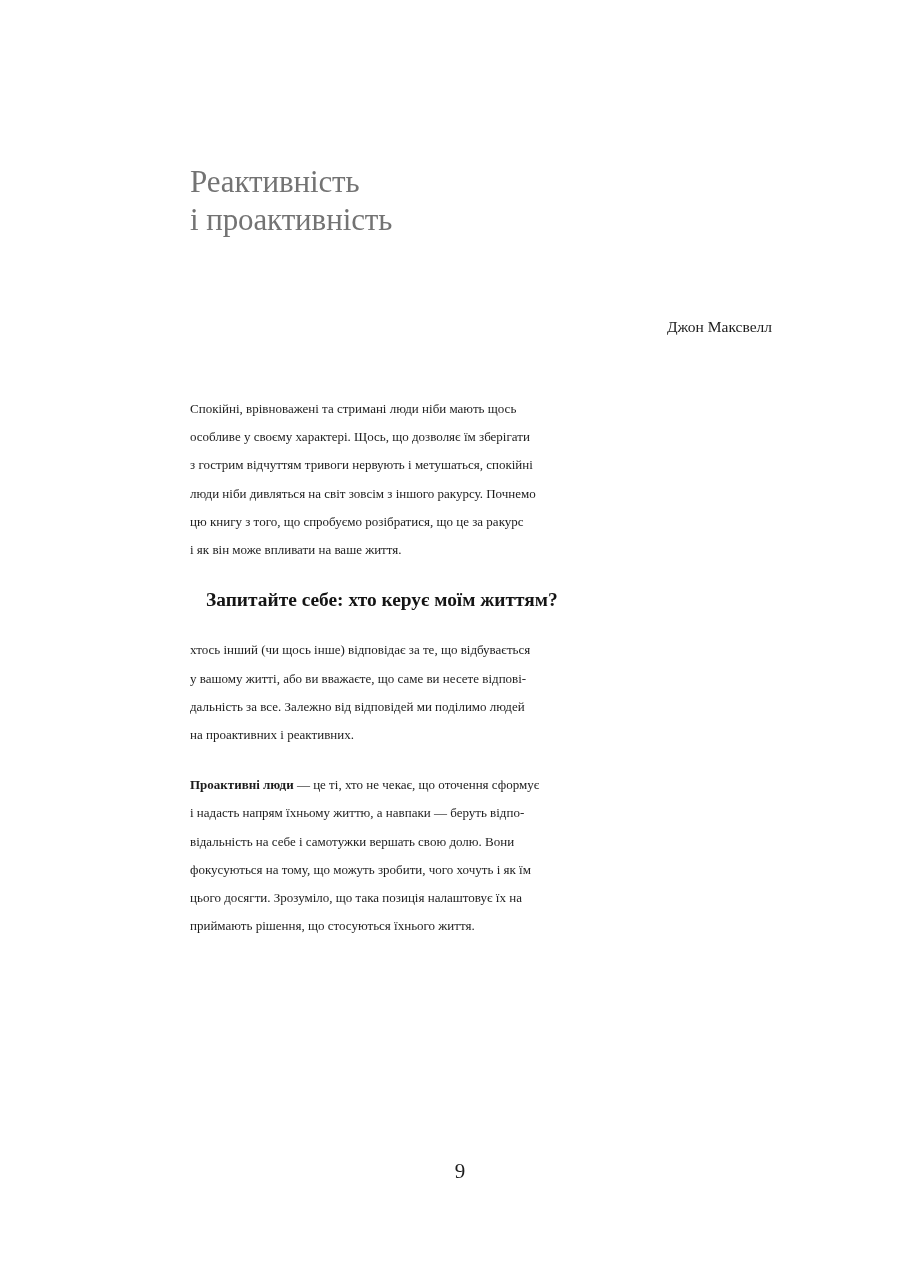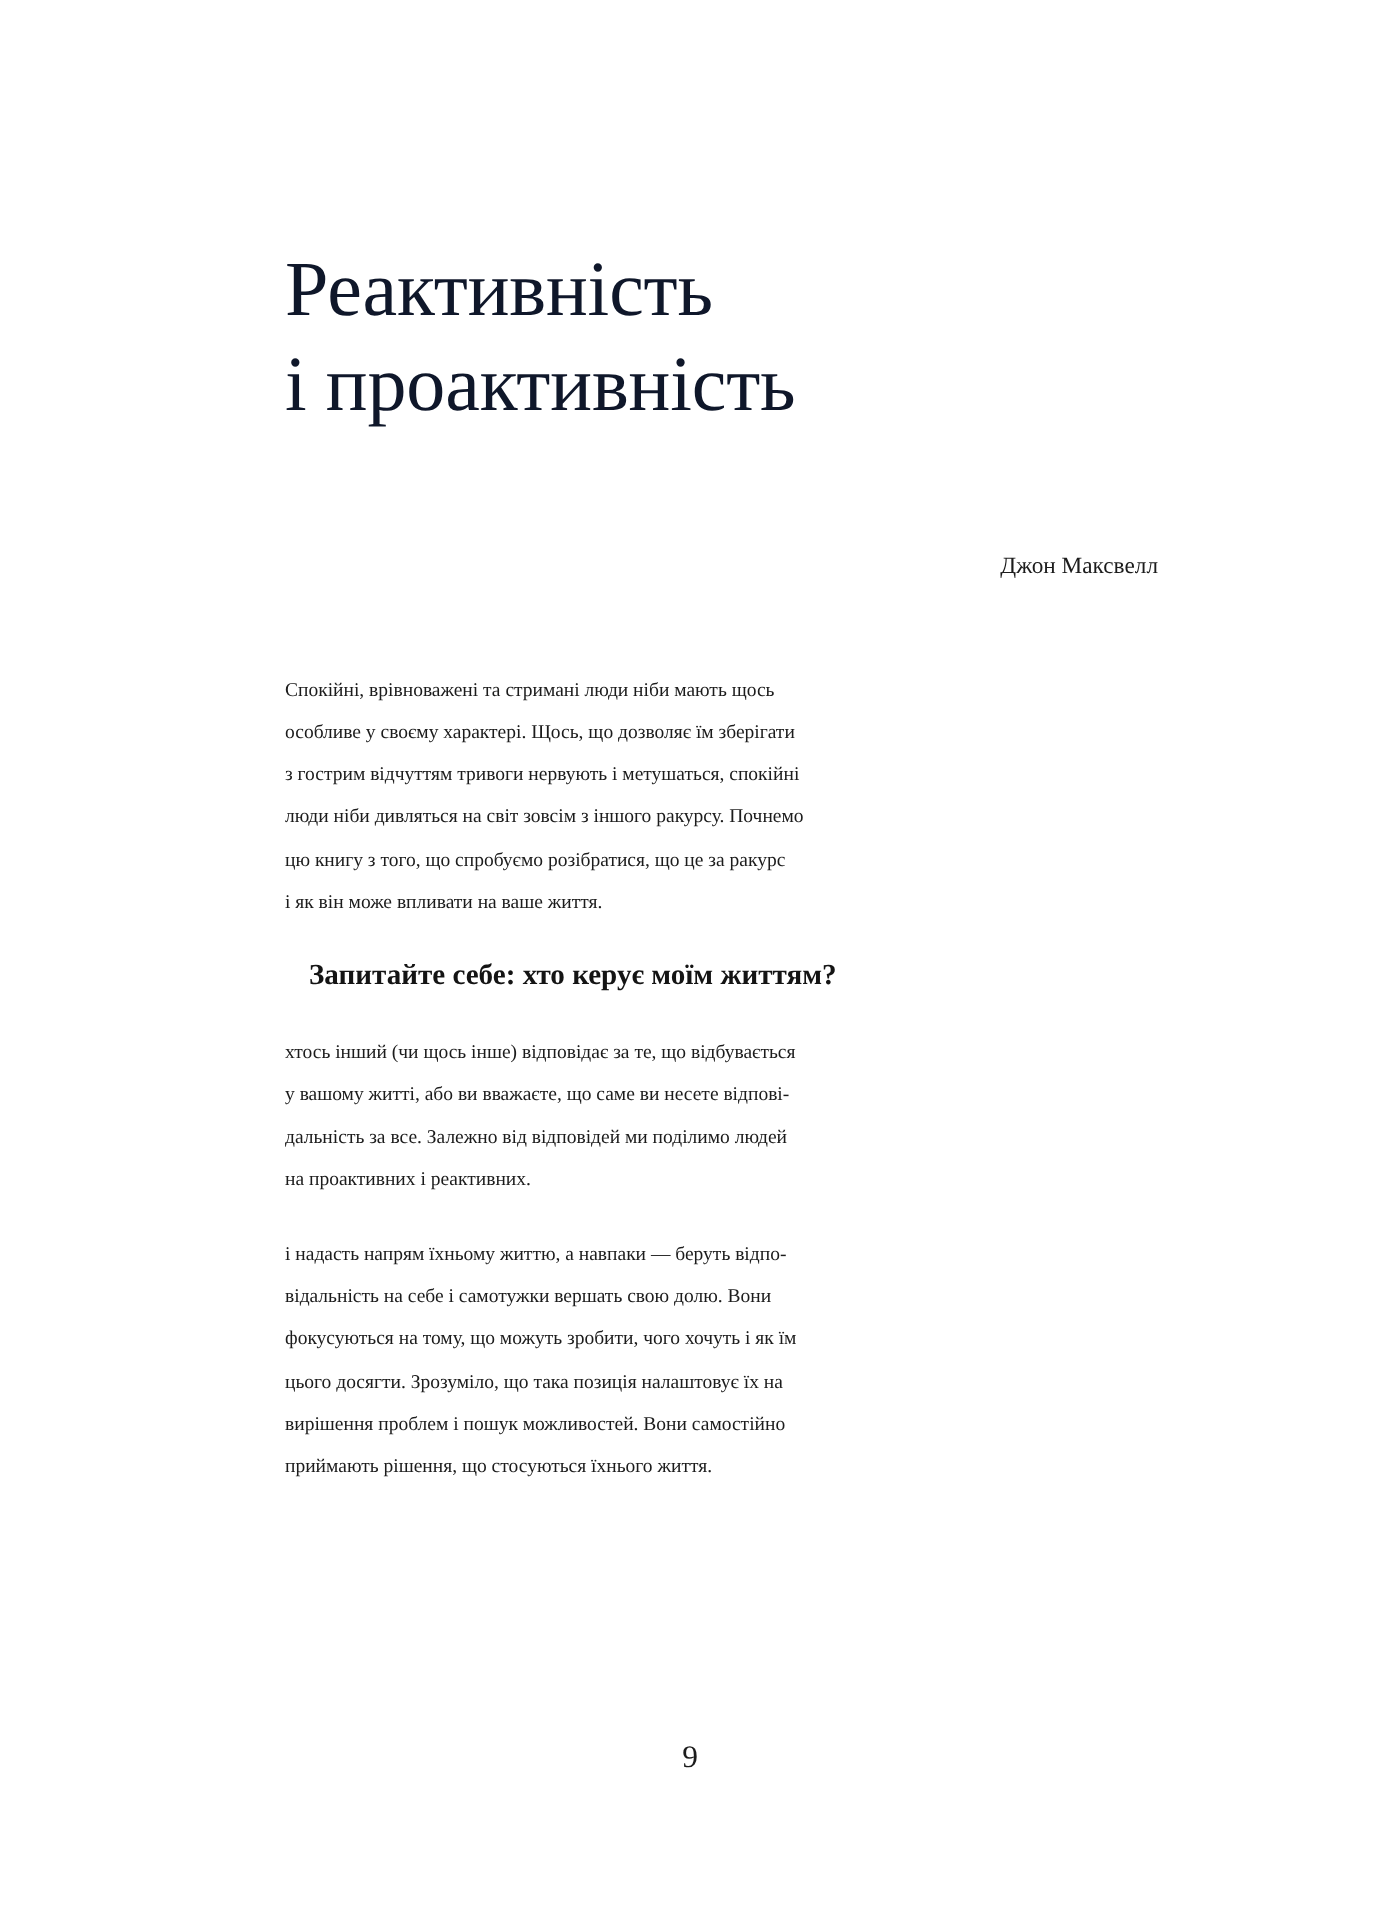--- a/index.html
+++ b/index.html
@@ -32,25 +32,25 @@
     left: 190px;
     top: 0;
     width: 582px;
   }
 
   
   .chapter-title {
     margin: 0;
     padding-top: 163px;
     font-family: "Liberation Serif", "DejaVu Serif", serif;
-    font-size: 52px;
+    font-size: 31px;
     font-weight: 400;
     line-height: 1.21;
     letter-spacing: -0.1px;
-    color: #0f172a;
+    color: #737373;
     text-align: left;
   }
   .chapter-title .line {
     display: block;
     white-space: nowrap;
   }
 
   
   .epigraph {
     margin: 0;
@@ -164,25 +164,25 @@
       <h2 class="subhead">Запитайте себе: хто керує моїм життям?</h2>
 
       <p class="para">
         <span class="jline">хтось інший (чи щось інше) відповідає за те, що відбувається</span>
         <span class="jline">у вашому житті, або ви вважаєте, що саме ви несете відпові-</span>
         <span class="jline">дальність за все. Залежно від відповідей ми поділимо людей</span>
         <span class="jline last">на проактивних і реактивних.</span>
       </p>
 
       <p class="para">
+        <span class="jline"><span class="lead">Проактивні люди</span><span> — це ті, хто не чекає, що оточення сформує</span></span>
         <span class="jline">і надасть напрям їхньому життю, а навпаки — беруть відпо-</span>
         <span class="jline">відальність на себе і самотужки вершать свою долю. Вони</span>
         <span class="jline">фокусуються на тому, що можуть зробити, чого хочуть і як їм</span>
         <span class="jline">цього досягти. Зрозуміло, що така позиція налаштовує їх на</span>
-        <span class="jline">вирішення проблем і пошук можливостей. Вони самостійно</span>
         <span class="jline last">приймають рішення, що стосуються їхнього життя.</span>
       </p>
 
     </div>
   </div>
 
   <div class="folio">9</div>
 
 </div>
 

